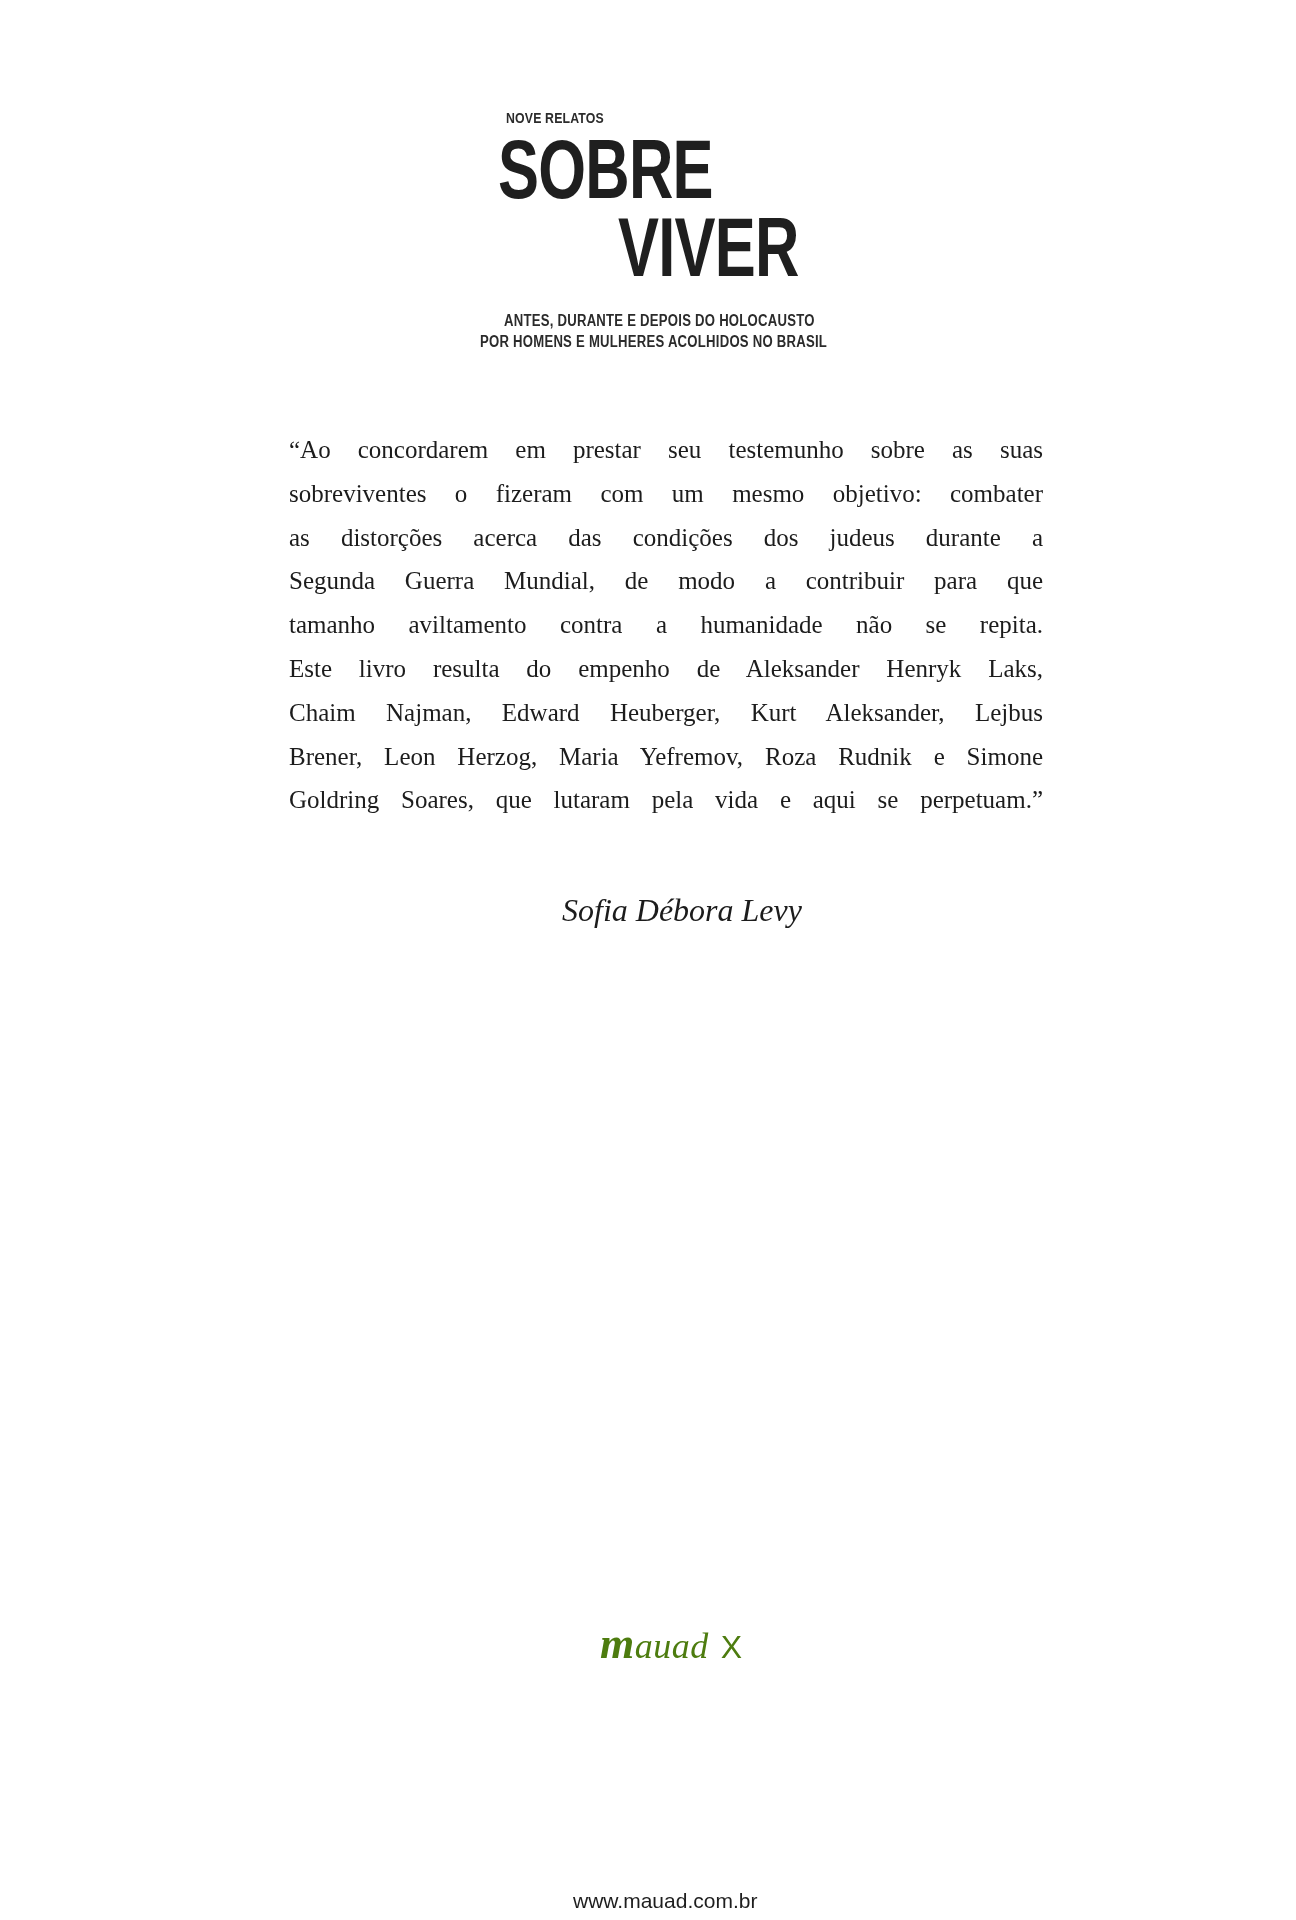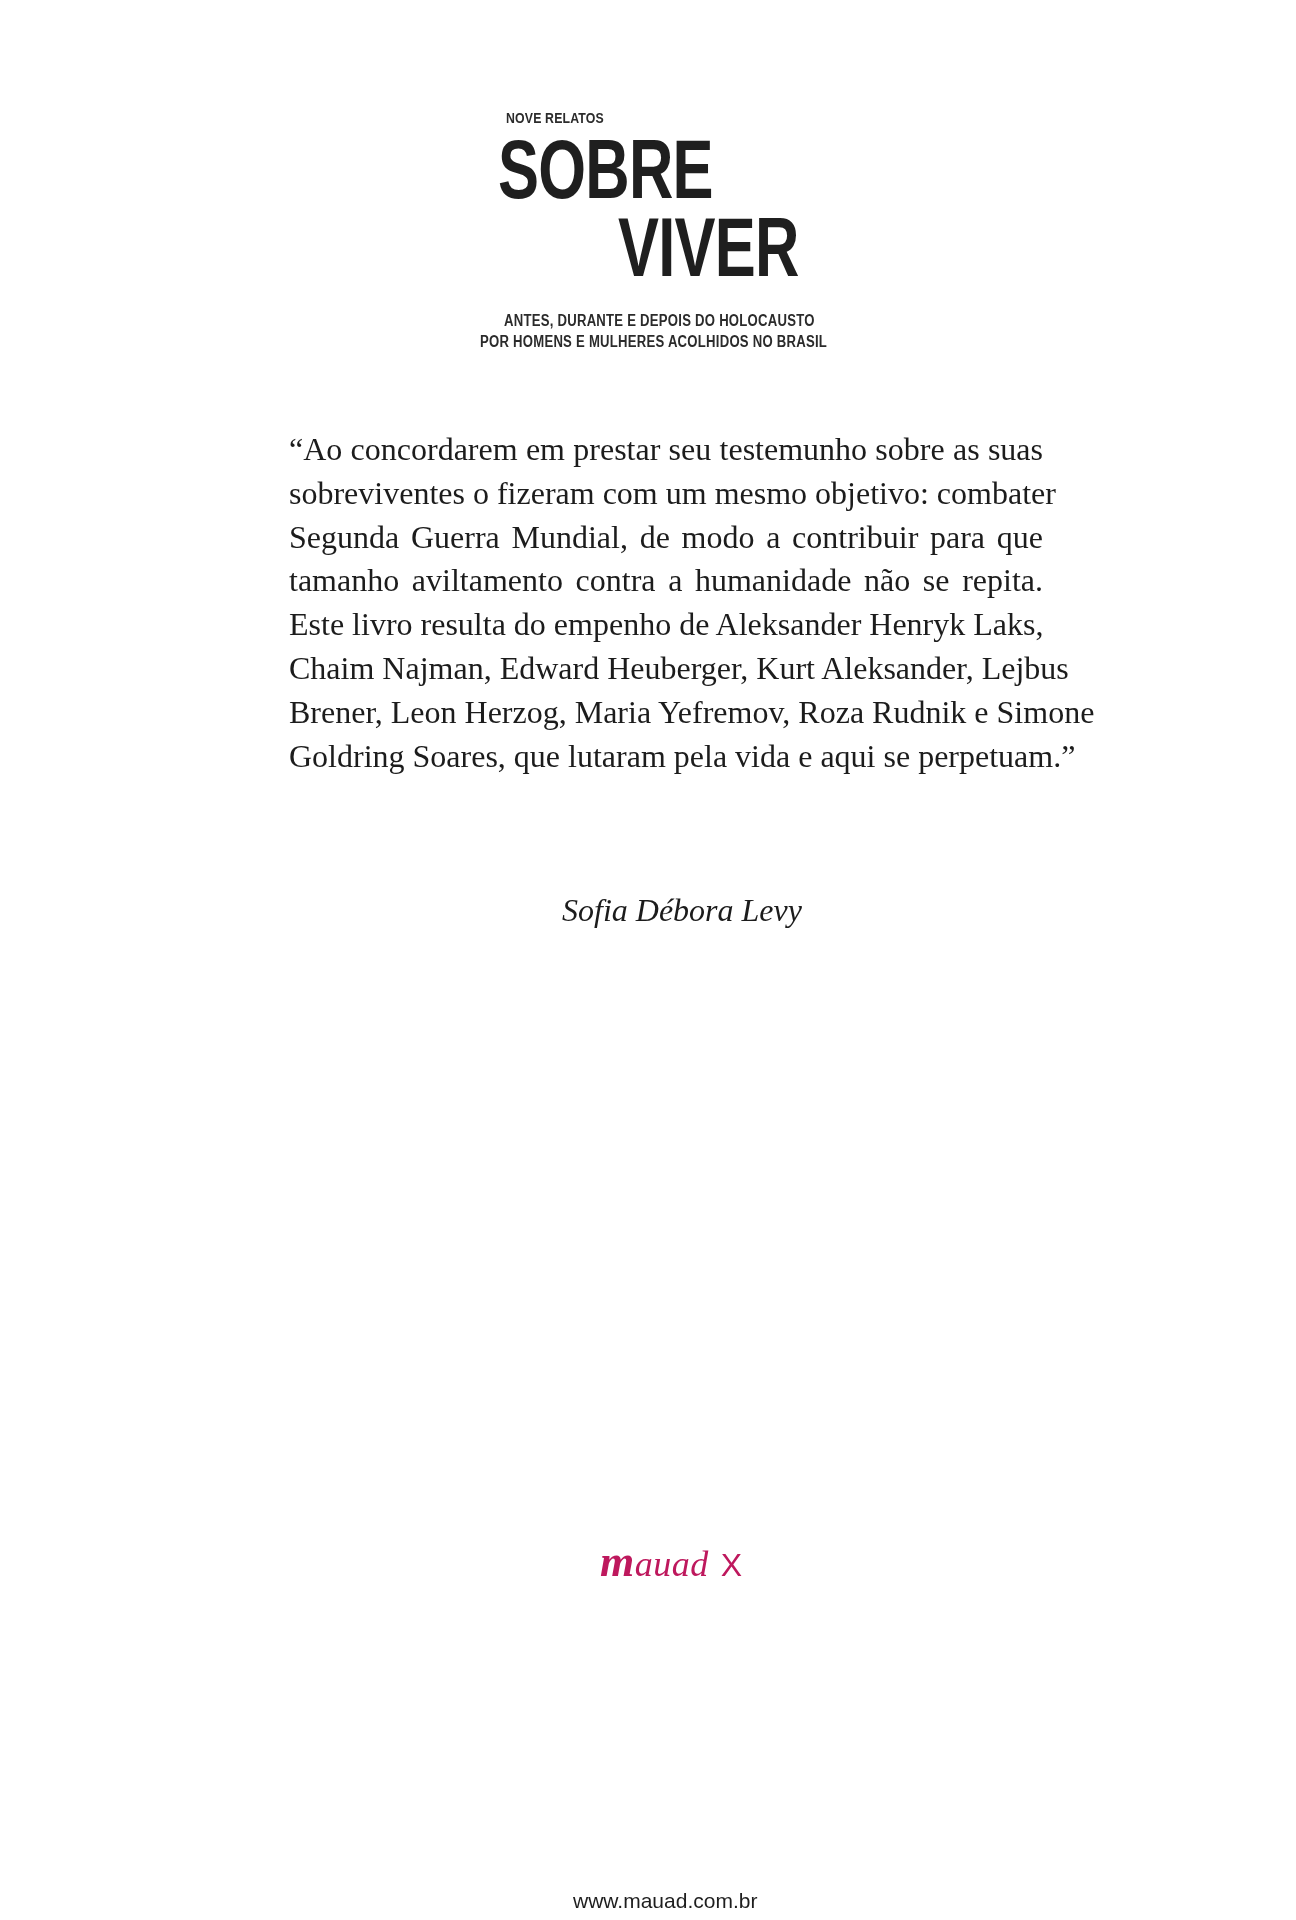--- a/index.html
+++ b/index.html
@@ -5,41 +5,42 @@
   html, body { margin: 0; padding: 0; background: #ffffff; }
   body { width: 1296px; height: 1920px; position: relative; overflow: hidden; color: #1e1e1e; }
   .abs { position: absolute; }
   .cond { font-family: "Liberation Sans", sans-serif; font-weight: bold; color: #1f1f1f; white-space: nowrap; transform-origin: left top; }
   #kicker { left: 506px; top: 108px; font-size: 15px; line-height: 20px; color: #2b2b2b; transform: scaleX(0.82); letter-spacing: 0.2px; }
   #title1 { left: 498px; top: 127px; font-size: 83px; line-height: 86px; transform: scaleX(0.74); letter-spacing: -1px; }
   #title2 { left: 618px; top: 205px; font-size: 83px; line-height: 86px; transform: scaleX(0.74); letter-spacing: -1px; }
   .sub { font-size: 16px; line-height: 20px; color: #2b2b2b; transform: scaleX(0.82); letter-spacing: 0.3px; }
   #sub1 { left: 504px; top: 311px; }
   #sub2 { left: 480px; top: 332px; }
-  #quote { left: 289px; top: 428px; width: 754px; font-family: "Liberation Serif", serif; font-size: 32px; color: #1c1c1c; }
+  #quote { left: 289px; top: 428px; width: 754px; font-family: "Liberation Serif", serif; font-size: 25px; color: #1c1c1c; }
   #quote .ln { height: 43.8px; line-height: 43.8px; text-align: justify; text-align-last: justify; white-space: nowrap; overflow: visible; }
   #signature { left: 562px; top: 893px; font-family: "Liberation Serif", serif; font-style: italic; font-size: 32px; line-height: 34px; color: #1c1c1c; white-space: nowrap; }
-  #logo { left: 600px; top: 1536px; white-space: nowrap; color: #be185d; text-align: center; }
+  #logo { left: 600px; top: 1618px; white-space: nowrap; color: #4d7c0f; text-align: center; }
   #logo-mauad { font-family: "Liberation Serif", serif; font-style: italic; font-size: 36px; letter-spacing: 0.5px; }
   #logo-mauad .big { font-size: 44px; font-weight: bold; }
   #logo-x { font-family: "Liberation Sans", sans-serif; font-size: 32px; margin-left: 12px; }
   #url { left: 573px; top: 1888px; font-family: "Liberation Sans", sans-serif; font-size: 21px; line-height: 26px; color: #1e1e1e; white-space: nowrap; }
 </style>
 </head>
 <body>
 
 <div class="abs cond" id="kicker">NOVE RELATOS</div>
 <div class="abs cond" id="title1">SOBRE</div>
 <div class="abs cond" id="title2">VIVER</div>
 <div class="abs cond sub" id="sub1">ANTES, DURANTE E DEPOIS DO HOLOCAUSTO</div>
 <div class="abs cond sub" id="sub2">POR HOMENS E MULHERES ACOLHIDOS NO BRASIL</div>
 
 <div class="abs" id="quote">
   <div class="ln">“Ao concordarem em prestar seu testemunho sobre as suas</div>
   <div class="ln">sobreviventes o fizeram com um mesmo objetivo: combater</div>
+  <div class="ln">as distorções acerca das condições dos judeus durante a</div>
   <div class="ln">Segunda Guerra Mundial, de modo a contribuir para que</div>
   <div class="ln">tamanho aviltamento contra a humanidade não se repita.</div>
   <div class="ln">Este livro resulta do empenho de Aleksander Henryk Laks,</div>
   <div class="ln">Chaim Najman, Edward Heuberger, Kurt Aleksander, Lejbus</div>
   <div class="ln">Brener, Leon Herzog, Maria Yefremov, Roza Rudnik e Simone</div>
   <div class="ln">Goldring Soares, que lutaram pela vida e aqui se perpetuam.”</div>
 </div>
 
 <div class="abs" id="signature">Sofia Débora Levy</div>
 

